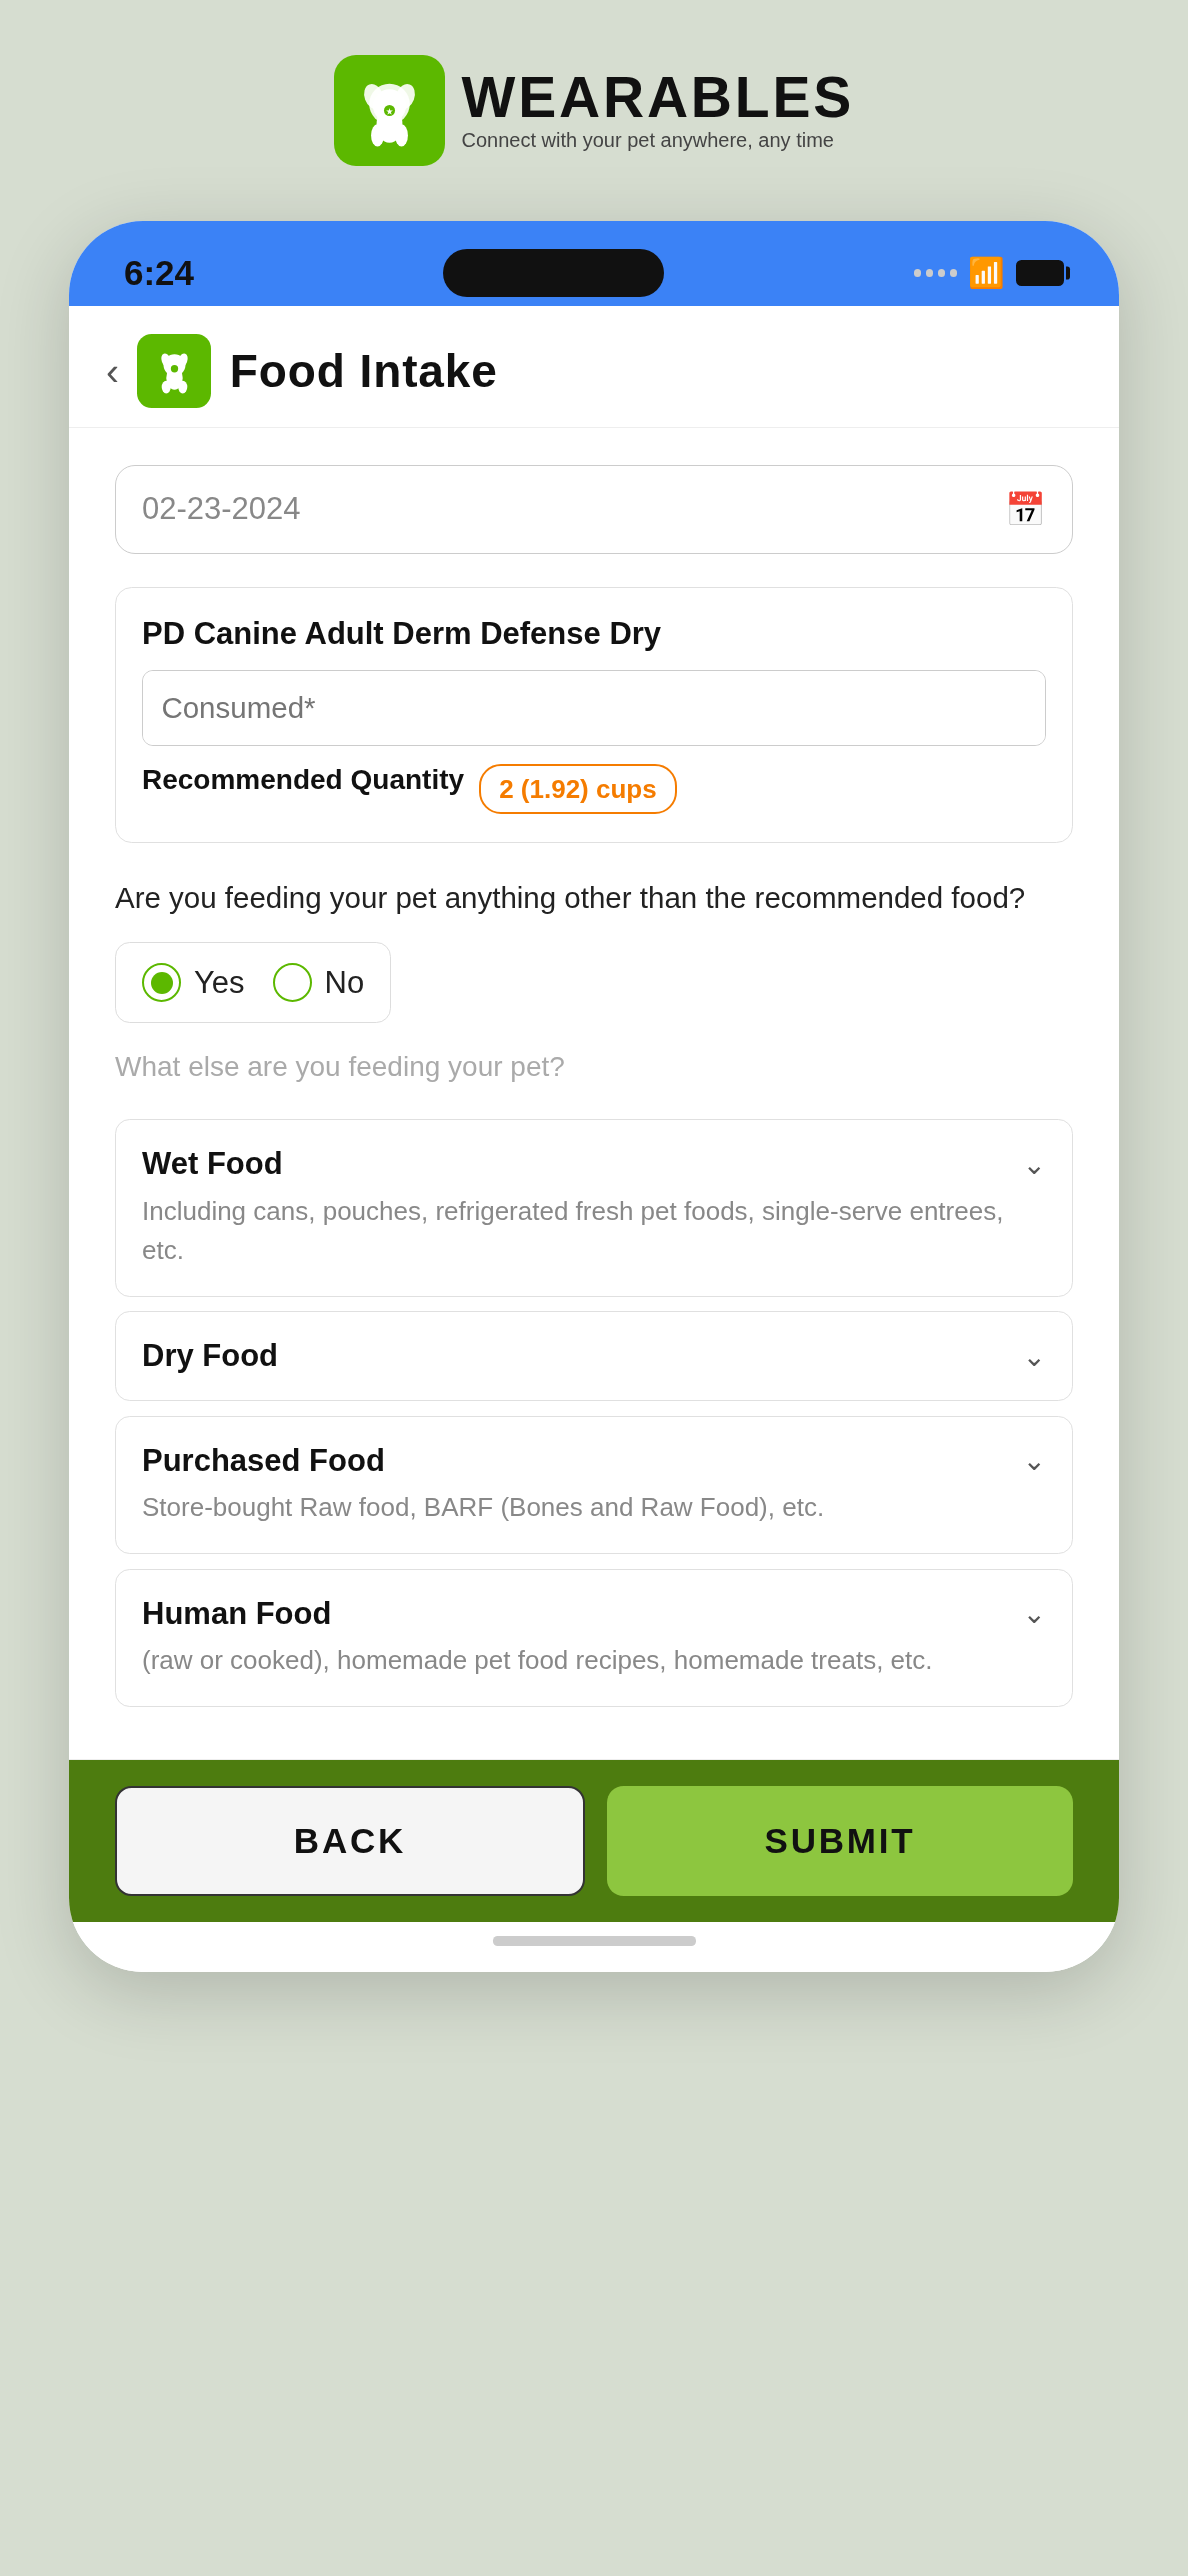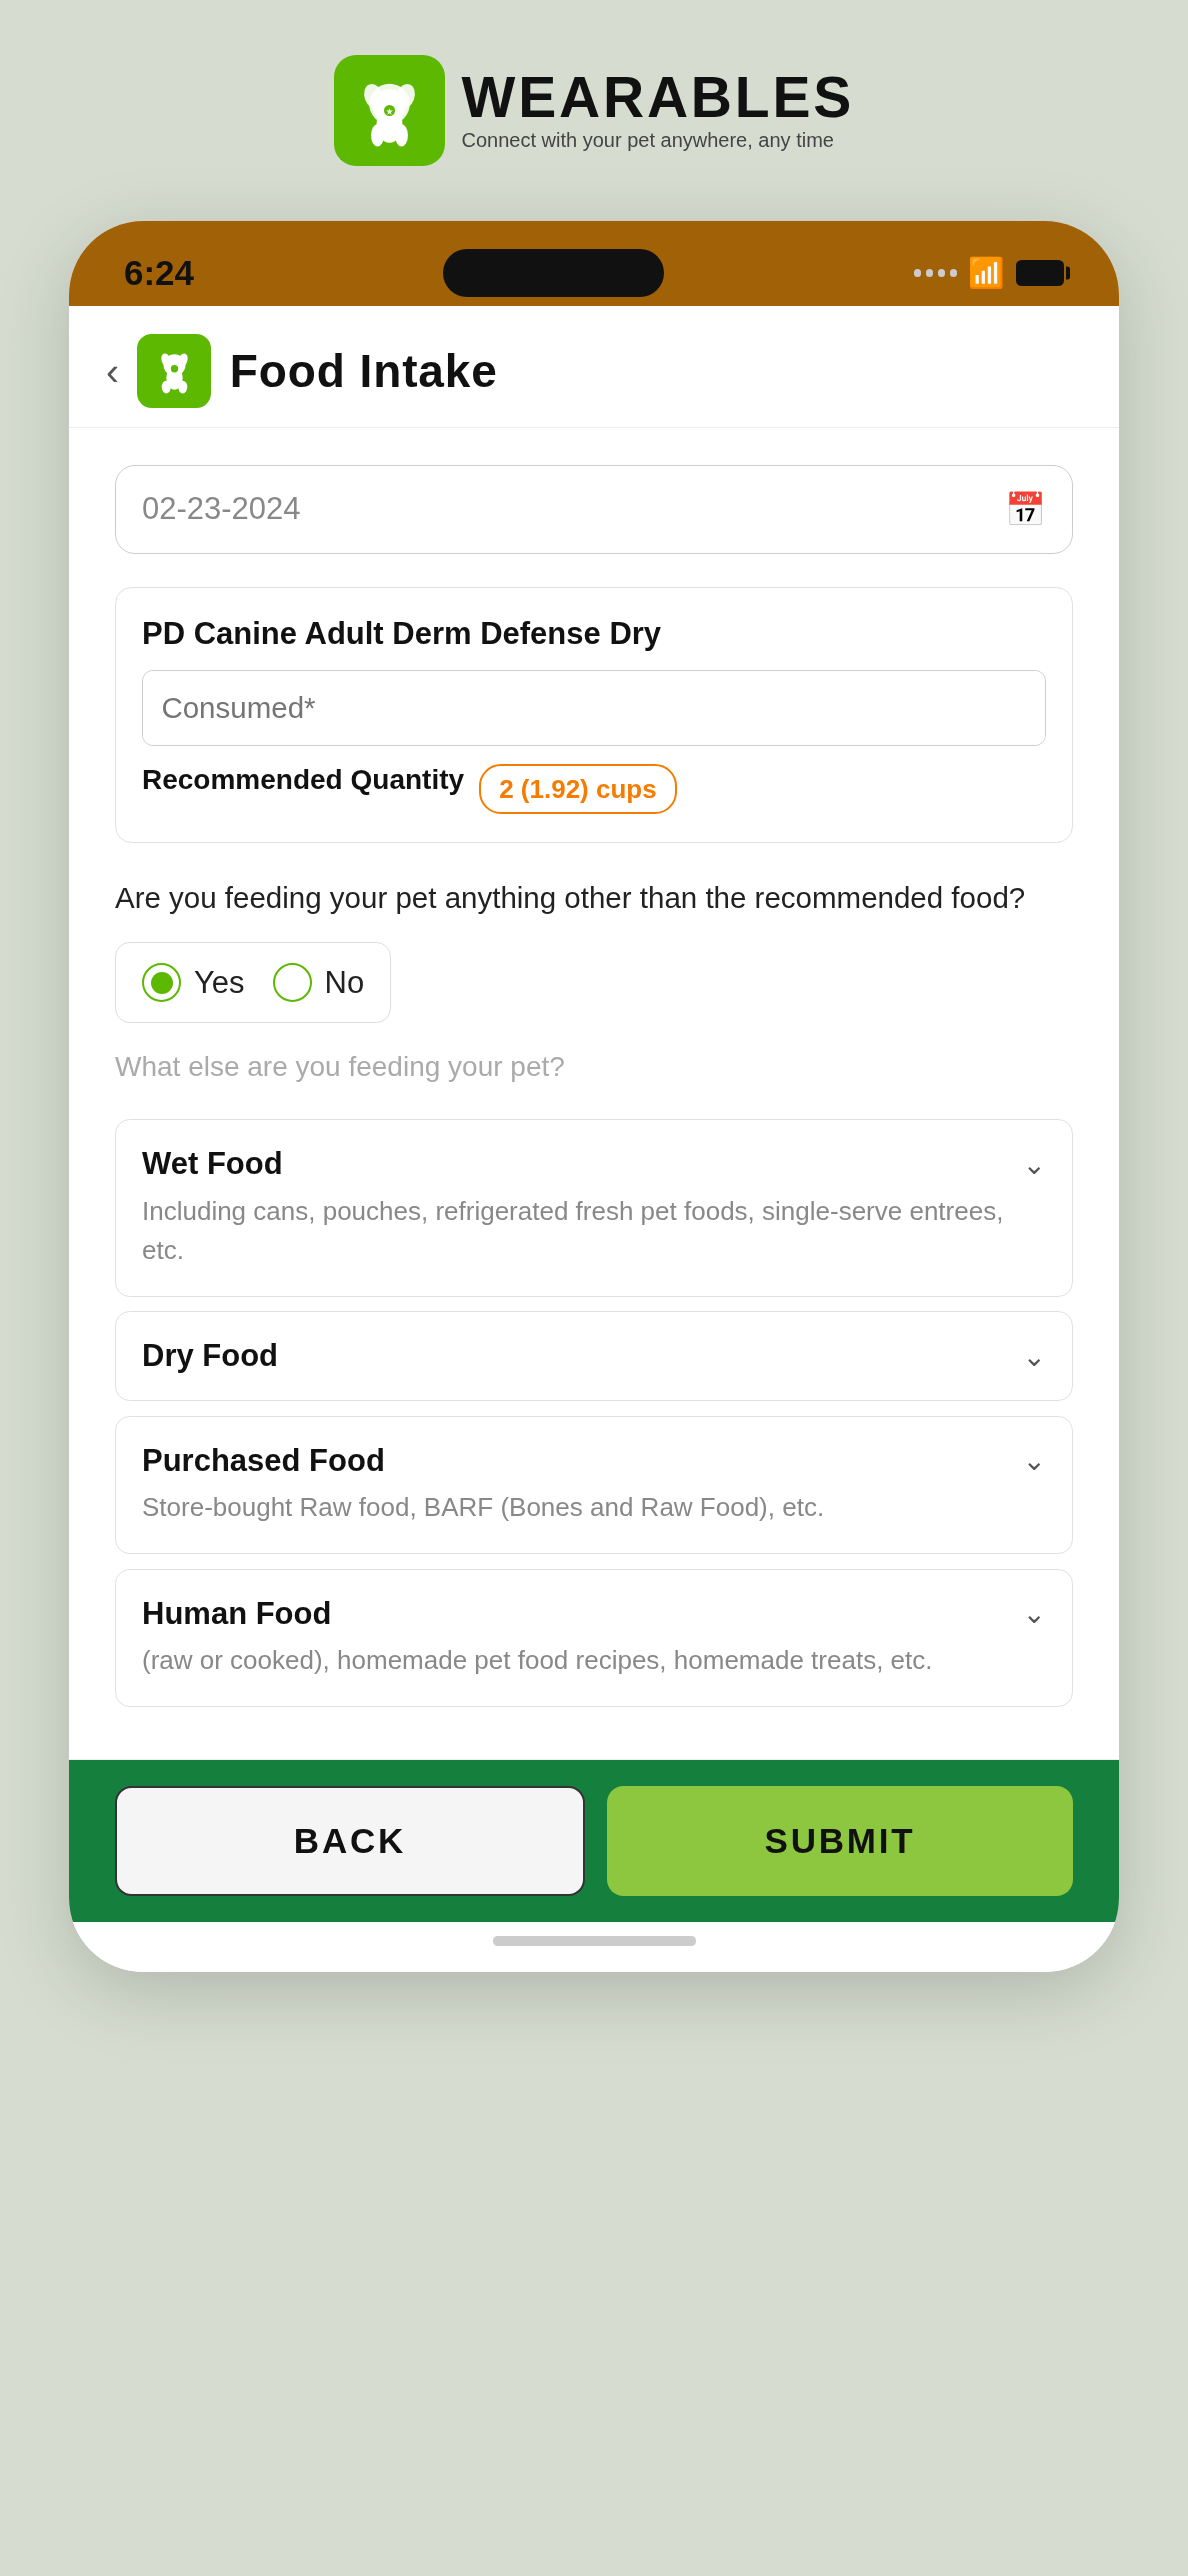--- a/index.html
+++ b/index.html
@@ -61,21 +61,21 @@
       display: flex;
       flex-direction: column;
     }
 
     
     .status-bar {
       display: flex;
       align-items: center;
       justify-content: space-between;
       padding: 28px 55px 9.2px 55px;
-      background: #a16207;
+      background: #3b82f6;
     }
     .status-time {
       font-size: 35px;
       font-weight: 600;
       color: #111;
     }
     .status-pill {
       width: 221px;
       height: 48px;
       background: #111;
@@ -333,21 +333,21 @@
     .chevron-icon {
       font-size: 28px;
       color: #555;
     }
 
     
     .bottom-buttons {
       display: flex;
       gap: 22px;
       padding: 26px 46px;
-      background: #15803d;
+      background: #4d7c0f;
       border-top: 1.8px solid #eee;
     }
     .btn-back {
       flex: 1;
       padding: 33px;
       border: 2.8px solid #333;
       border-radius: 16.6px;
       background: #f5f5f5;
       font-size: 35px;
       font-weight: 800;

